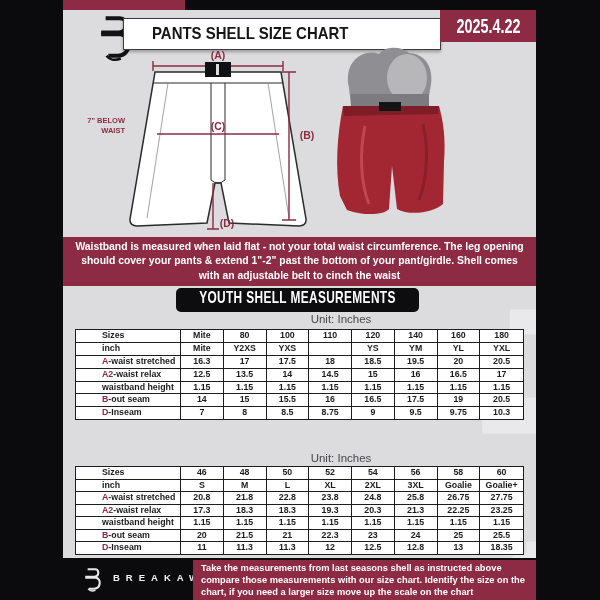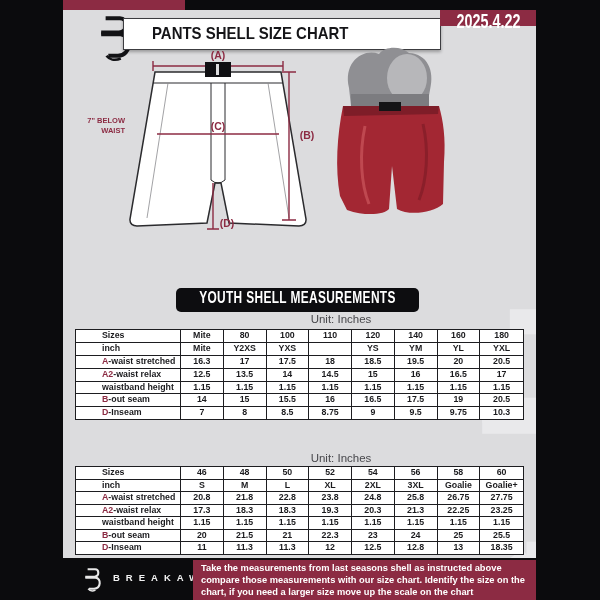--- a/index.html
+++ b/index.html
@@ -8,22 +8,22 @@
   .page{position:absolute;left:63px;top:0;width:473px;height:558px;overflow:hidden;}
   .gray-bg{position:absolute;left:0;top:10px;width:473px;height:548px;background:#dcdcde;}
   .top-strip{position:absolute;left:0;top:0;width:122px;height:10px;background:#8c2b43;}
   
   .logo-top{position:absolute;left:26px;top:12px;width:52px;height:50px;color:#131316;}
   .title-box{position:absolute;left:60px;top:18px;width:316px;height:30px;background:#ffffff;
              border:1px solid #3c3c40;box-shadow:0 2px 3px rgba(0,0,0,.3);
              display:flex;align-items:center;}
   .title-box span{font-size:17px;font-weight:bold;color:#151518;margin-left:28px;
                   display:inline-block;transform:scaleX(.88);transform-origin:left center;white-space:nowrap;}
-  .date-box{position:absolute;left:377px;top:10px;width:96px;height:16px;background:#8c2b43;
-            display:flex;align-items:flex-start;justify-content:center;}
+  .date-box{position:absolute;left:377px;top:10px;width:96px;height:32px;background:#8c2b43;
+            display:flex;align-items:center;justify-content:center;}
   .date-box span{color:#fff;font-size:20px;font-weight:bold;display:inline-block;
                  transform:scaleX(.72);white-space:nowrap;}
   
   .diagram{position:absolute;left:50px;top:50px;width:210px;height:190px;}
   .waist-note{position:absolute;left:6px;top:116px;width:56px;text-align:right;
               color:#8c2b43;font-size:7.5px;font-weight:bold;line-height:1.35;}
   .photo{position:absolute;left:272px;top:44px;width:114px;height:174px;}
   .photo-caption{position:absolute;left:386px;top:68px;width:86px;color:#8c2b43;
                  font-size:8px;font-weight:bold;line-height:1.5;letter-spacing:.2px;}
   
@@ -127,20 +127,23 @@
       <path d="M14 44 C8 18 28 4 44 10 C50 2 66 2 74 9 C92 10 100 26 95 46 L92 62 L16 62 Z" fill="#8f8f93"></path>
       <ellipse cx="72" cy="34" rx="20" ry="24" fill="#b7b7ba"></ellipse>
       <rect x="16" y="50" width="78" height="12" fill="#7c7c80"></rect>
       <path d="M8 62 C2 92 0 124 5 152 L12 166 C32 173 50 170 54 165 L57 122 L62 165 C74 172 98 169 108 160 L109 118 C111 94 108 76 104 62 Z" fill="#a32733"></path>
       <path d="M8 62 L104 62 L103 70 L9 72 Z" fill="#7e1d28"></path>
       <rect x="44" y="58" width="22" height="9" fill="#141416"></rect>
       <path d="M30 82 C24 110 26 140 34 160" stroke="#bf4850" stroke-width="3" fill="none"></path>
       <path d="M88 80 C94 106 92 136 84 156" stroke="#8a1f2a" stroke-width="3" fill="none"></path>
     </svg>
 
+    <div class="banner">
+      <span>Waistband is measured when laid flat - not your total waist circumference. The leg opening should cover your pants &amp; extend 1"-2" past the bottom of your pant/girdle. Shell comes with an adjustable belt to cinch the waist</span>
+    </div>
 
     <div class="section-bar" style="top:288px">
       <span>YOUTH SHELL MEASUREMENTS</span>
     </div>
     <div class="unit" style="top:313px">Unit: Inches</div>
     <div class="size-table youth-table" style="top:329px">
         <div class="trow">
           <div class="tcell tlabel">Sizes</div>
           <div class="tcell tval">Mite</div>
           <div class="tcell tval">80</div>

